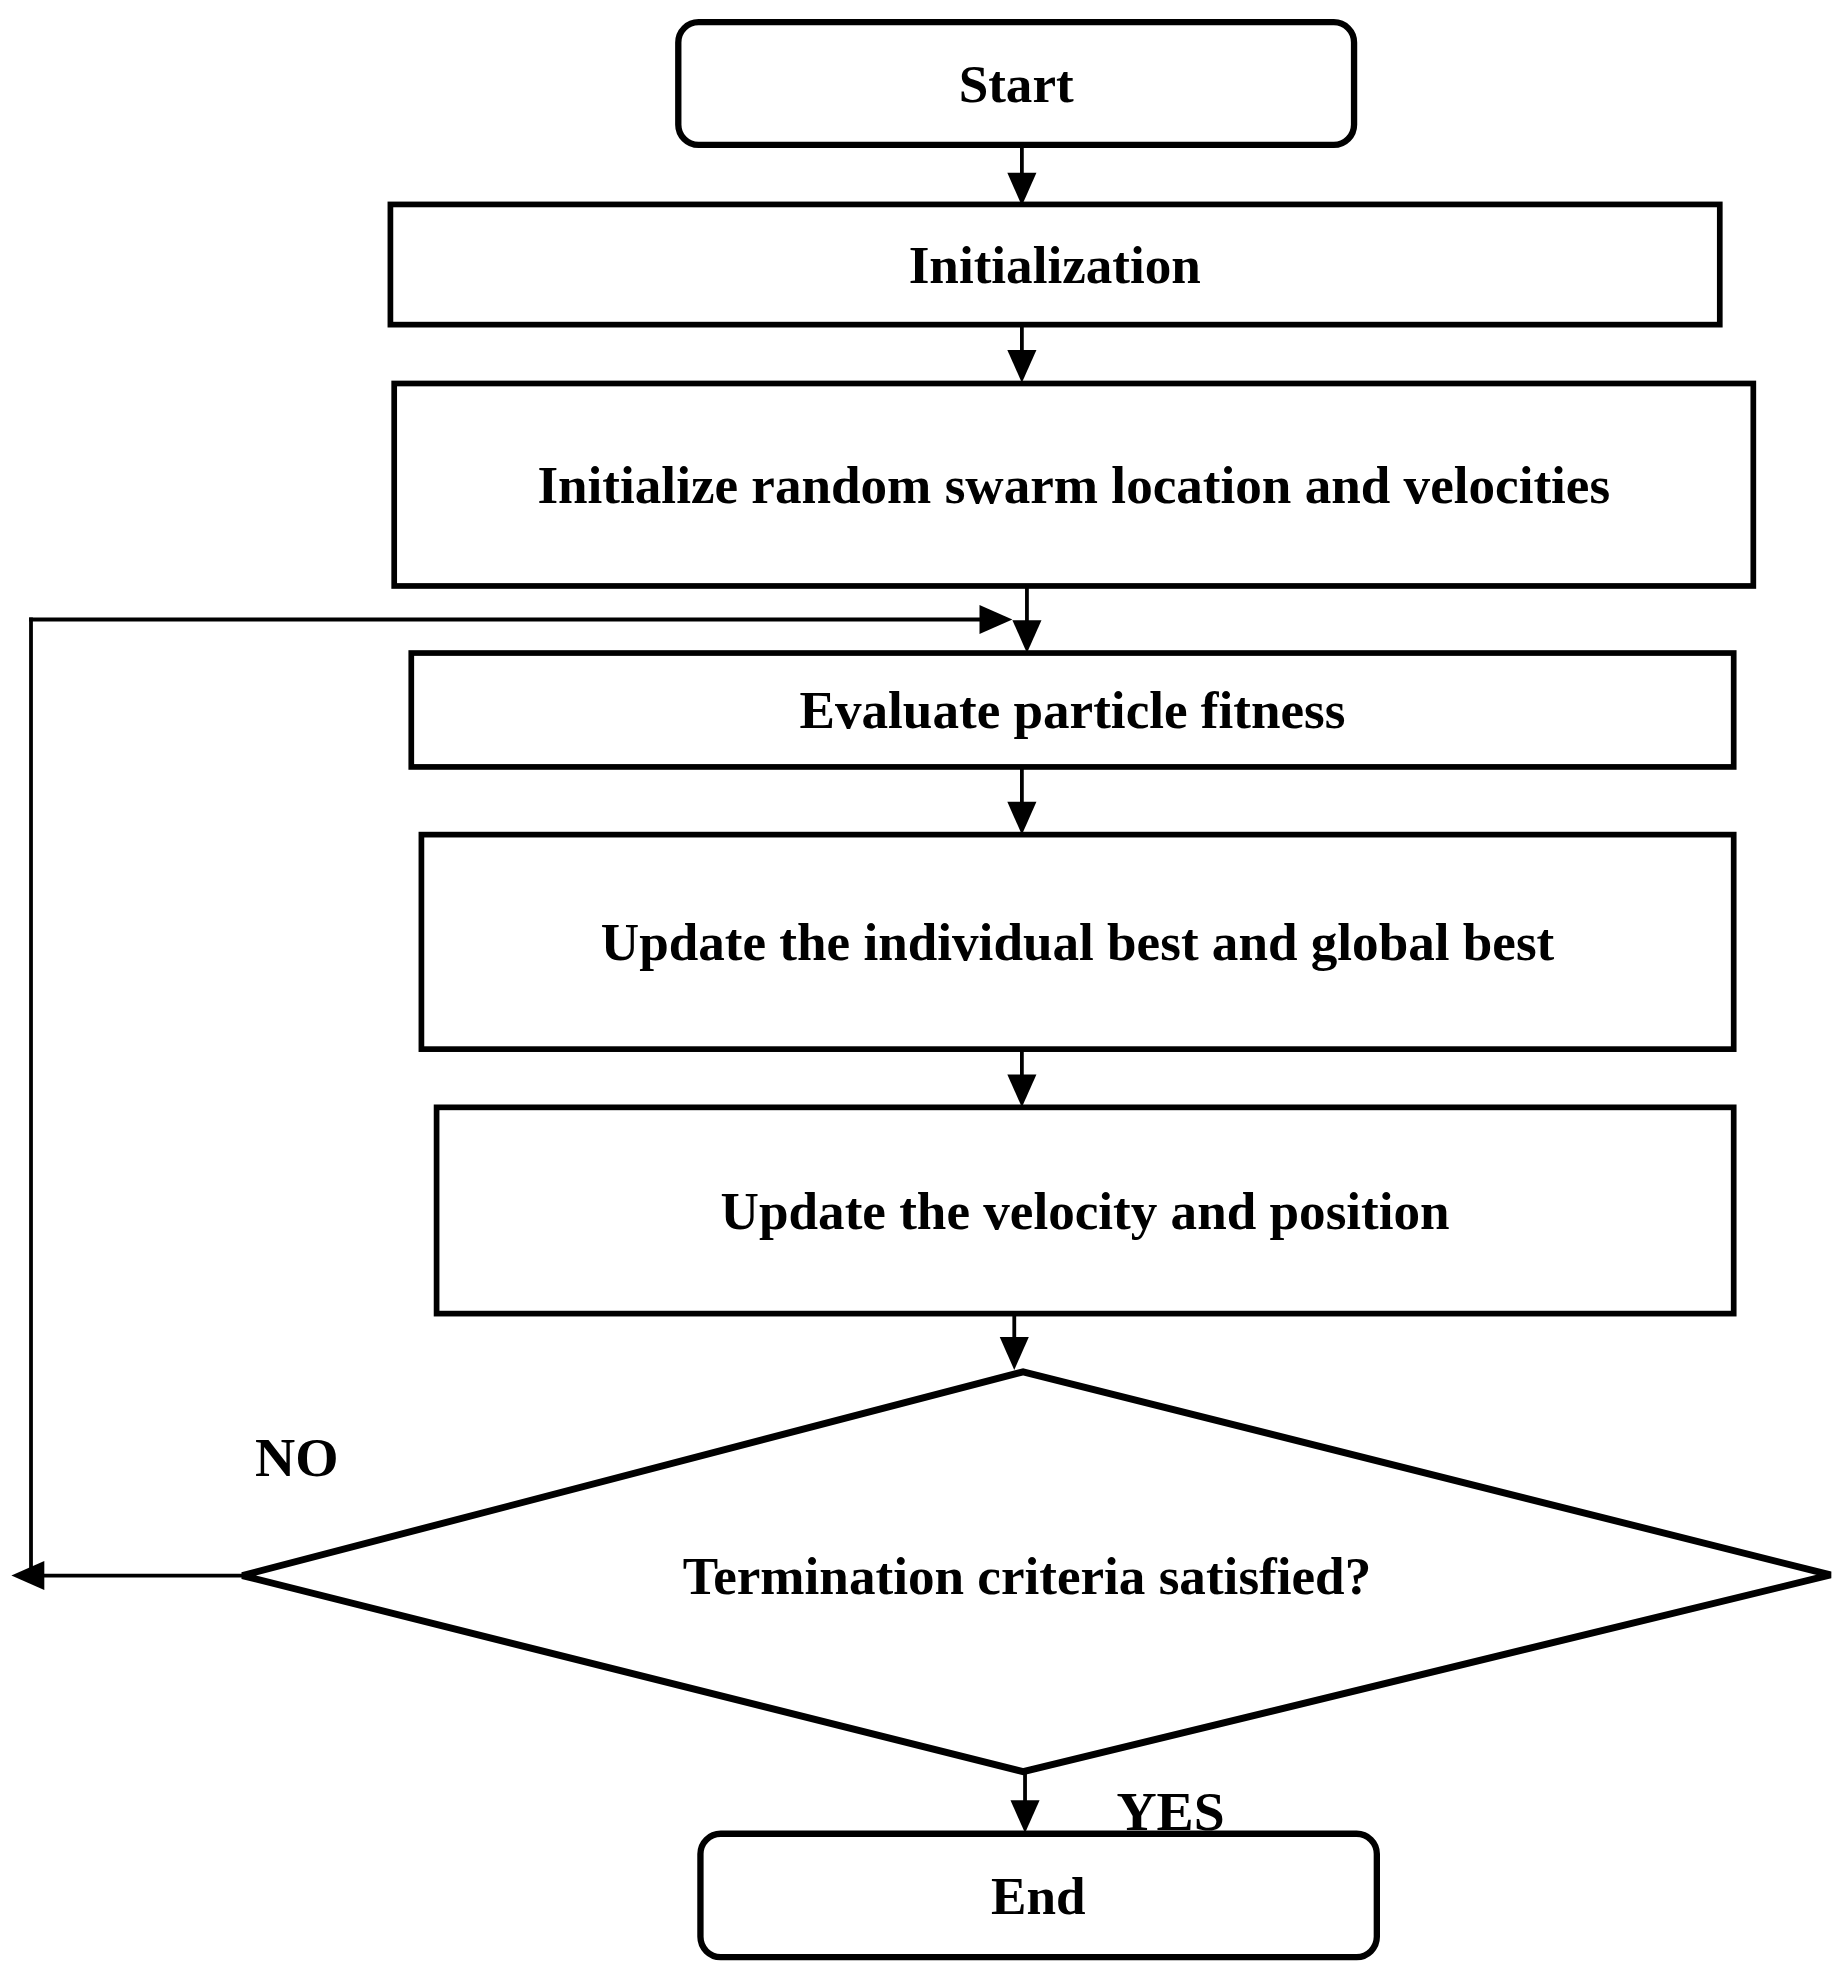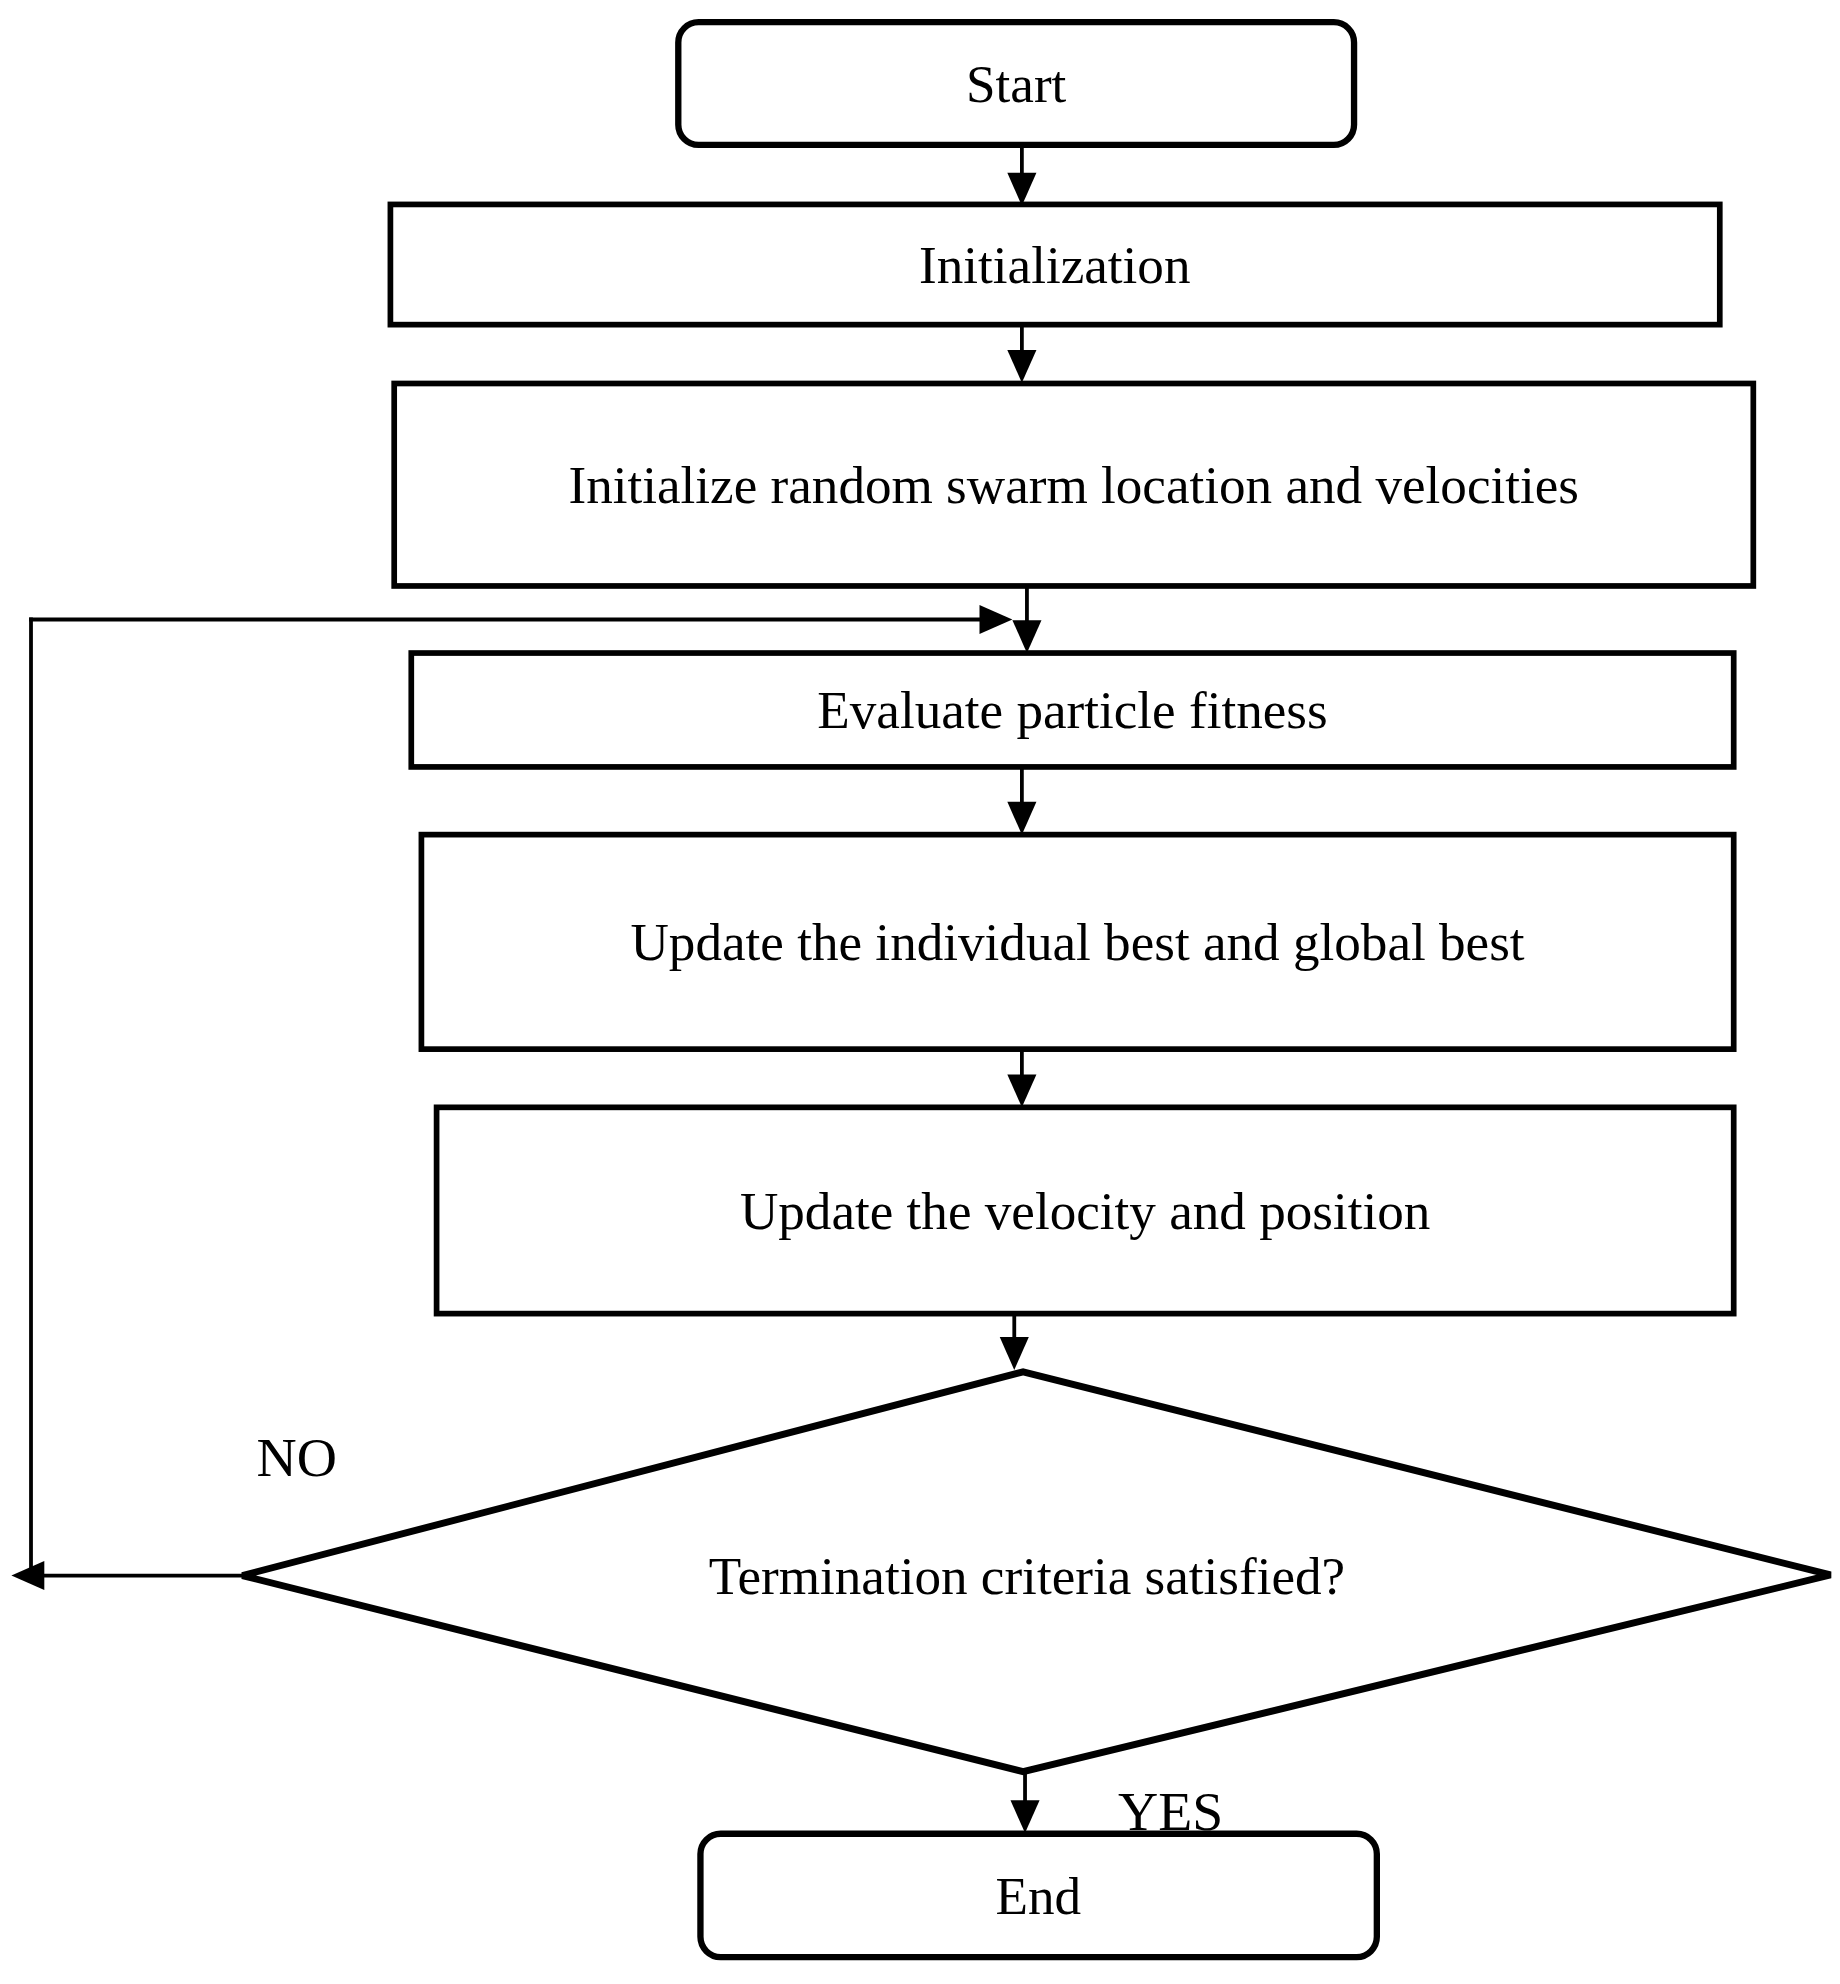--- a/index.html
+++ b/index.html
@@ -5,20 +5,21 @@
   html, body {
     margin: 0;
     padding: 0;
     background: #ffffff;
   }
   .canvas {
     position: relative;
     width: 1840px;
     height: 1985px;
     background: #ffffff;
+    font-weight: bold;
   }
   svg {
     display: block;
   }
   .shape {
     fill: #ffffff;
     stroke: #000000;
   }
   .process   { stroke-width: 9; }
   .terminator{ stroke-width: 10; }

